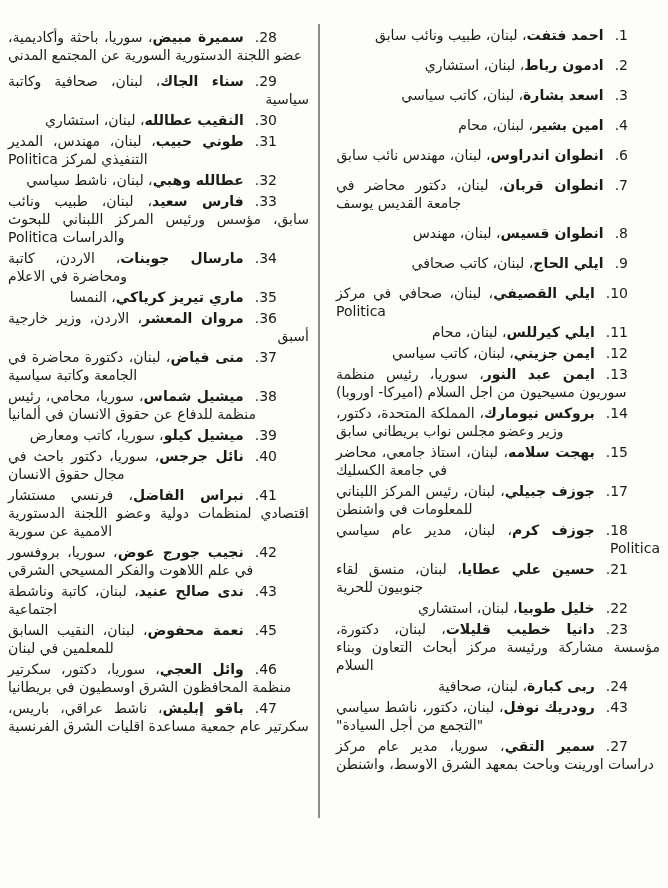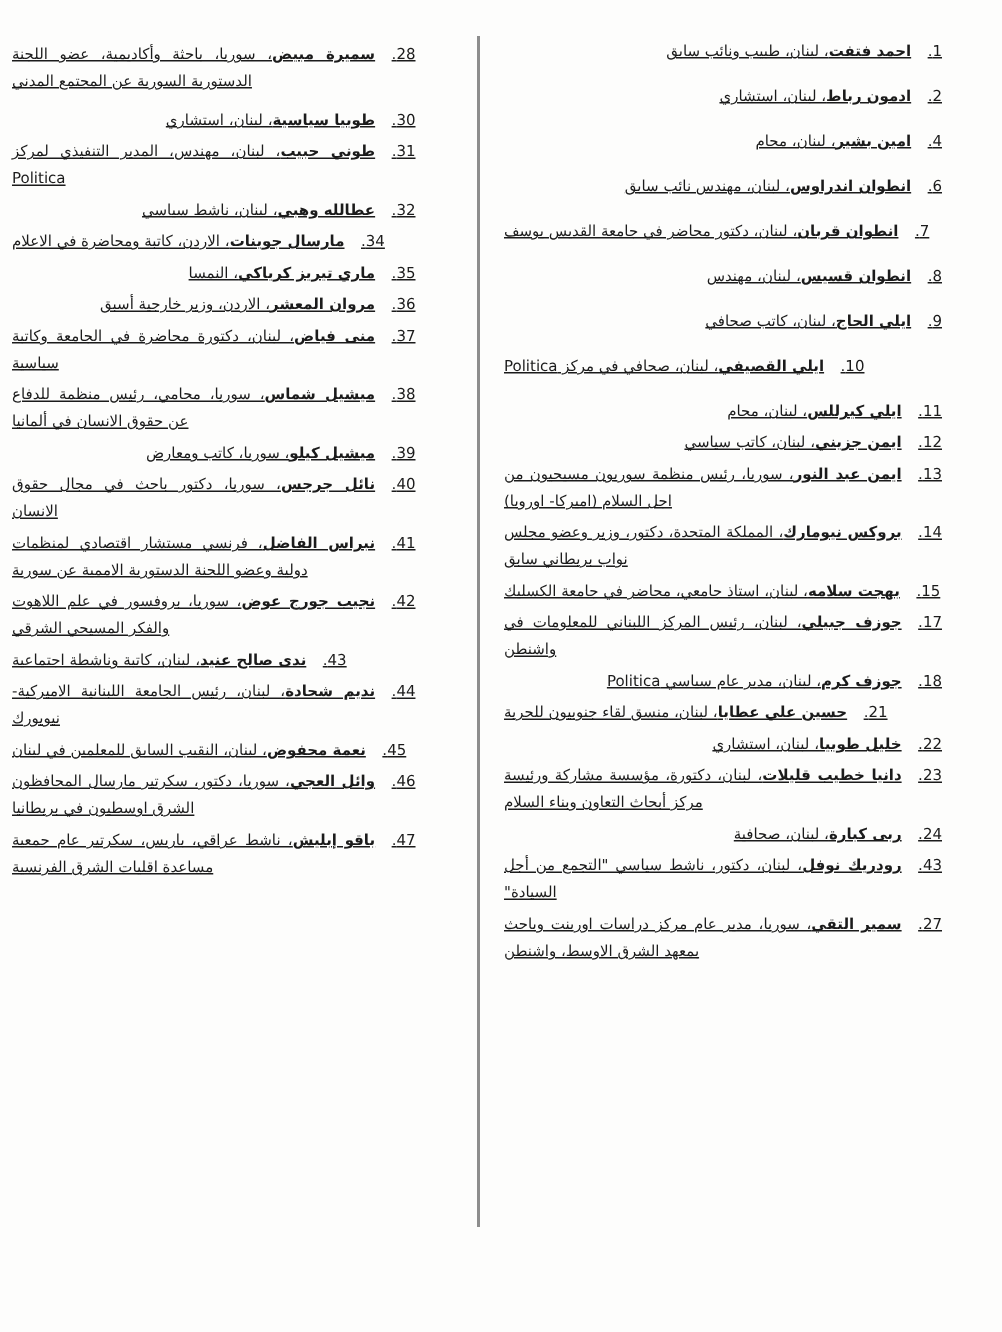--- a/index.html
+++ b/index.html
@@ -17,24 +17,23 @@
     position: absolute;
     left: 318px; top: 24px;
     width: 2px; height: 794px;
     background: #8d8d8d;
   }
 
   .col {
     position: absolute;
     direction: rtl;
     unicode-bidi: embed;
-    font-size: 10px;
+    font-size: 14px;
     line-height: 18px;
     text-align: justify;
-    text-decoration: underline;
   }
   .col-right { top: 26px; right: 8px;  width: 324px; }
   .col-left  { top: 28px; left: 8px;   width: 301px; }
 
   p.entry {
     margin: 0 0 3px 0;
     text-indent: 32px;           
   }
   
   .col-right p.entry:nth-child(-n+8) { margin-bottom: 12px; }
@@ -48,20 +47,21 @@
   .desc { font-weight: normal; }
 </style>
 </head>
 <body>
 
 <div class="page">
   <div class="divider"></div>
   <div class="col col-right" dir="rtl">
       <p class="entry"><span class="num">1.</span><b class="name">احمد فتفت</b><span class="desc">، لبنان، طبيب ونائب سابق</span></p>
       <p class="entry"><span class="num">2.</span><b class="name">ادمون رباط</b><span class="desc">، لبنان، استشاري</span></p>
+      <p class="entry"><span class="num">3.</span><b class="name">اسعد بشارة</b><span class="desc">، لبنان، كاتب سياسي</span></p>
       <p class="entry"><span class="num">4.</span><b class="name">امين بشير</b><span class="desc">، لبنان، محام</span></p>
       <p class="entry"><span class="num">6.</span><b class="name">انطوان اندراوس</b><span class="desc">، لبنان، مهندس نائب سابق</span></p>
       <p class="entry multi"><span class="num">7.</span><b class="name">انطوان قربان</b><span class="desc">، لبنان، دكتور محاضر في جامعة القديس يوسف</span></p>
       <p class="entry"><span class="num">8.</span><b class="name">انطوان قسيس</b><span class="desc">، لبنان، مهندس</span></p>
       <p class="entry"><span class="num">9.</span><b class="name">ايلي الحاج</b><span class="desc">، لبنان، كاتب صحافي</span></p>
       <p class="entry multi"><span class="num">10.</span><b class="name">ايلي القصيفي</b><span class="desc">، لبنان، صحافي في مركز Politica</span></p>
       <p class="entry"><span class="num">11.</span><b class="name">ايلي كيرللس</b><span class="desc">، لبنان، محام</span></p>
       <p class="entry"><span class="num">12.</span><b class="name">ايمن جزيني</b><span class="desc">، لبنان، كاتب سياسي</span></p>
       <p class="entry multi"><span class="num">13.</span><b class="name">ايمن عبد النور</b><span class="desc">، سوريا، رئيس منظمة سوريون مسيحيون من اجل السلام (اميركا- اوروبا)</span></p>
       <p class="entry multi"><span class="num">14.</span><b class="name">بروكس نيومارك</b><span class="desc">، المملكة المتحدة، دكتور، وزير وعضو مجلس نواب بريطاني سابق</span></p>
@@ -70,31 +70,32 @@
       <p class="entry"><span class="num">18.</span><b class="name">جوزف كرم</b><span class="desc">، لبنان، مدير عام سياسي Politica</span></p>
       <p class="entry multi"><span class="num">21.</span><b class="name">حسين علي عطايا</b><span class="desc">، لبنان، منسق لقاء جنوبيون للحرية</span></p>
       <p class="entry"><span class="num">22.</span><b class="name">خليل طوبيا</b><span class="desc">، لبنان، استشاري</span></p>
       <p class="entry multi"><span class="num">23.</span><b class="name">دانيا خطيب قليلات</b><span class="desc">، لبنان، دكتورة، مؤسسة مشاركة ورئيسة مركز أبحاث التعاون وبناء السلام</span></p>
       <p class="entry"><span class="num">24.</span><b class="name">ربى كبارة</b><span class="desc">، لبنان، صحافية</span></p>
       <p class="entry multi"><span class="num">43.</span><b class="name">رودريك نوفل</b><span class="desc">، لبنان، دكتور، ناشط سياسي "التجمع من أجل السيادة"</span></p>
       <p class="entry multi"><span class="num">27.</span><b class="name">سمير التقي</b><span class="desc">، سوريا، مدير عام مركز دراسات اورينت وباحث بمعهد الشرق الاوسط، واشنطن</span></p>
     </div>
   <div class="col col-left" dir="rtl">
       <p class="entry multi"><span class="num">28.</span><b class="name">سميرة مبيض</b><span class="desc">، سوريا، باحثة وأكاديمية، عضو اللجنة الدستورية السورية عن المجتمع المدني</span></p>
-      <p class="entry"><span class="num">30.</span><b class="name">طوبيا سياسية</b><span class="desc">، لبنان، استشاري</span></p>
+      <p class="entry"><span class="num">29.</span><b class="name">سناء الجاك</b><span class="desc">، لبنان، صحافية وكاتبة سياسية</span></p>
+      <p class="entry"><span class="num">30.</span><b class="name">النقيب عطالله</b><span class="desc">، لبنان، استشاري</span></p>
       <p class="entry multi"><span class="num">31.</span><b class="name">طوني حبيب</b><span class="desc">، لبنان، مهندس، المدير التنفيذي لمركز Politica</span></p>
       <p class="entry"><span class="num">32.</span><b class="name">عطالله وهبي</b><span class="desc">، لبنان، ناشط سياسي</span></p>
+      <p class="entry multi"><span class="num">33.</span><b class="name">فارس سعيد</b><span class="desc">، لبنان، طبيب ونائب سابق، مؤسس ورئيس المركز اللبناني للبحوث والدراسات Politica</span></p>
       <p class="entry multi"><span class="num">34.</span><b class="name">مارسال جوينات</b><span class="desc">، الاردن، كاتبة ومحاضرة في الاعلام</span></p>
       <p class="entry"><span class="num">35.</span><b class="name">ماري تيريز كرياكي</b><span class="desc">، النمسا</span></p>
       <p class="entry"><span class="num">36.</span><b class="name">مروان المعشر</b><span class="desc">، الاردن، وزير خارجية أسبق</span></p>
       <p class="entry multi"><span class="num">37.</span><b class="name">منى فياض</b><span class="desc">، لبنان، دكتورة محاضرة في الجامعة وكاتبة سياسية</span></p>
       <p class="entry multi"><span class="num">38.</span><b class="name">ميشيل شماس</b><span class="desc">، سوريا، محامي، رئيس منظمة للدفاع عن حقوق الانسان في ألمانيا</span></p>
       <p class="entry"><span class="num">39.</span><b class="name">ميشيل كيلو</b><span class="desc">، سوريا، كاتب ومعارض</span></p>
       <p class="entry multi"><span class="num">40.</span><b class="name">نائل جرجس</b><span class="desc">، سوريا، دكتور باحث في مجال حقوق الانسان</span></p>
       <p class="entry multi"><span class="num">41.</span><b class="name">نبراس الفاضل</b><span class="desc">، فرنسي مستشار اقتصادي لمنظمات دولية وعضو اللجنة الدستورية الاممية عن سورية</span></p>
       <p class="entry multi"><span class="num">42.</span><b class="name">نجيب جورج عوض</b><span class="desc">، سوريا، بروفسور في علم اللاهوت والفكر المسيحي الشرقي</span></p>
       <p class="entry multi"><span class="num">43.</span><b class="name">ندى صالح عنيد</b><span class="desc">، لبنان، كاتبة وناشطة اجتماعية</span></p>
-      <p class="entry multi"><span class="num">44.</span><b class="name">نديم شحادة</b><span class="desc">، لبنان، رئيس الجامعة اللبنانية الاميركية- نيويورك</span></p>
       <p class="entry multi"><span class="num">45.</span><b class="name">نعمة محفوض</b><span class="desc">، لبنان، النقيب السابق للمعلمين في لبنان</span></p>
-      <p class="entry multi"><span class="num">46.</span><b class="name">وائل العجي</b><span class="desc">، سوريا، دكتور، سكرتير مارسال المحافظون الشرق اوسطيون في بريطانيا</span></p>
+      <p class="entry multi"><span class="num">46.</span><b class="name">وائل العجي</b><span class="desc">، سوريا، دكتور، سكرتير منظمة المحافظون الشرق اوسطيون في بريطانيا</span></p>
       <p class="entry multi"><span class="num">47.</span><b class="name">باقو إبليش</b><span class="desc">، ناشط عراقي، باريس، سكرتير عام جمعية مساعدة اقليات الشرق الفرنسية</span></p>
     </div>
 </div>
 
 </body></html>

